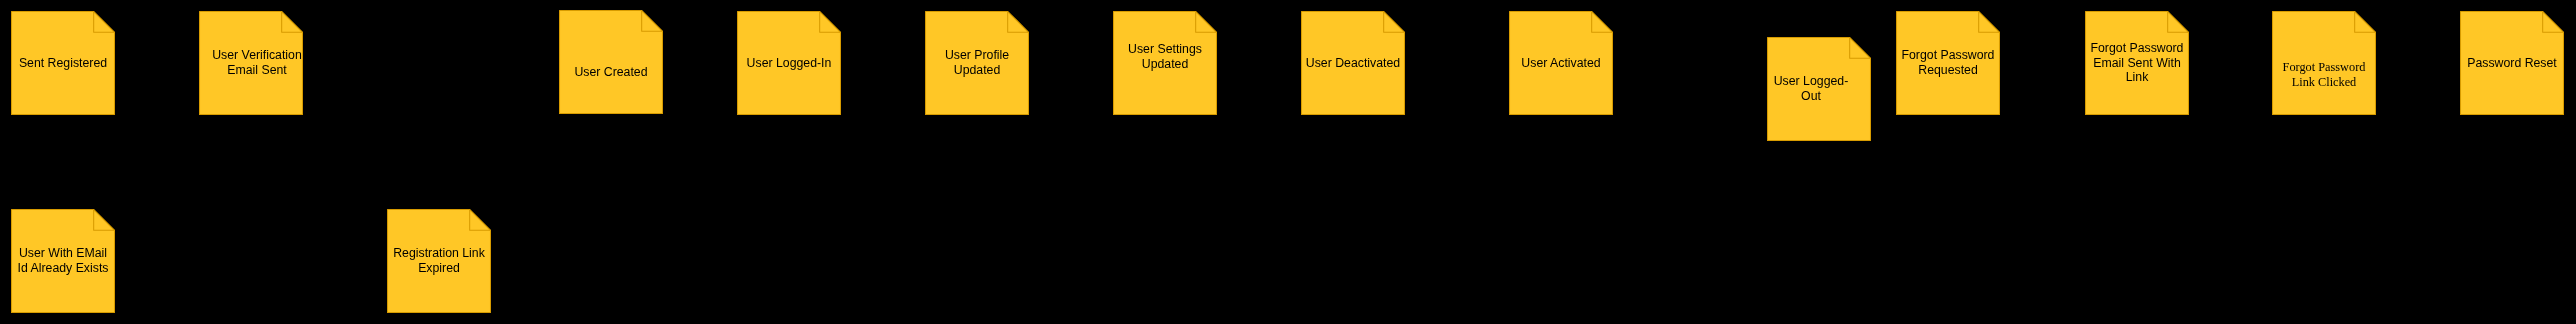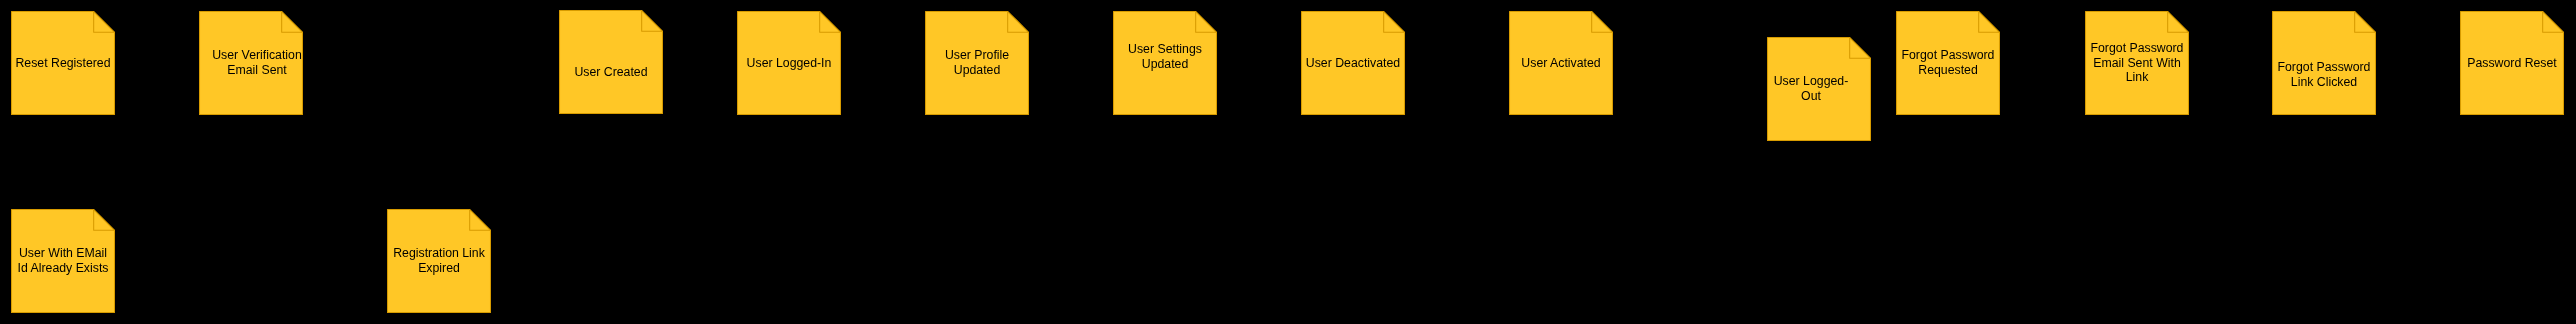--- a/index.html
+++ b/index.html
@@ -55,21 +55,21 @@
 </head>
 <body>
 
 <div id="canvas" style="width: 2576px; height: 325px;">
 
 <div class="note" style="left: 11px; top: 11px; width: 104px; height: 104px;">
       <svg class="note-shape" viewBox="0 0 200 200" xmlns="http://www.w3.org/2000/svg" aria-hidden="true">
         <path class="body" d="M1,1 L159,1 L199,41 L199,199 L1,199 Z"></path>
         <path class="flap" d="M159,1 L159,41 L199,41 Z"></path>
       </svg>
-      <div class="note-label">Reset Registered</div>
+      <div class="note-label">Sent Registered</div>
     </div>
     <div class="note" style="left: 199px; top: 11px; width: 116px; height: 104px;">
       <svg class="note-shape" viewBox="0 0 200 200" xmlns="http://www.w3.org/2000/svg" aria-hidden="true">
         <path class="body" d="M1,1 L159,1 L199,41 L199,199 L1,199 Z"></path>
         <path class="flap" d="M159,1 L159,41 L199,41 Z"></path>
       </svg>
       <div class="note-label">User Verification Email Sent</div>
     </div>
     <div class="note" style="left: 559px; top: 10px; width: 104px; height: 124px; text-decoration: underline;">
       <svg class="note-shape" viewBox="0 0 200 200" xmlns="http://www.w3.org/2000/svg" aria-hidden="true">
@@ -127,21 +127,21 @@
       </svg>
       <div class="note-label">Forgot Password Requested</div>
     </div>
     <div class="note" style="left: 2085px; top: 11px; width: 104px; height: 104px;">
       <svg class="note-shape" viewBox="0 0 200 200" xmlns="http://www.w3.org/2000/svg" aria-hidden="true">
         <path class="body" d="M1,1 L159,1 L199,41 L199,199 L1,199 Z"></path>
         <path class="flap" d="M159,1 L159,41 L199,41 Z"></path>
       </svg>
       <div class="note-label">Forgot Password Email Sent With Link</div>
     </div>
-    <div class="note" style="left: 2272px; top: 11px; width: 104px; height: 128px;">
+    <div class="note" style="left: 2272px; top: 11px; width: 104px; height: 128px; font-family: Liberation Serif, serif;">
       <svg class="note-shape" viewBox="0 0 200 200" xmlns="http://www.w3.org/2000/svg" aria-hidden="true">
         <path class="body" d="M1,1 L159,1 L199,41 L199,199 L1,199 Z"></path>
         <path class="flap" d="M159,1 L159,41 L199,41 Z"></path>
       </svg>
       <div class="note-label">Forgot Password Link Clicked</div>
     </div>
     <div class="note" style="left: 2460px; top: 11px; width: 104px; height: 104px; border-radius: 22px;">
       <svg class="note-shape" viewBox="0 0 200 200" xmlns="http://www.w3.org/2000/svg" aria-hidden="true">
         <path class="body" d="M1,1 L159,1 L199,41 L199,199 L1,199 Z"></path>
         <path class="flap" d="M159,1 L159,41 L199,41 Z"></path>

